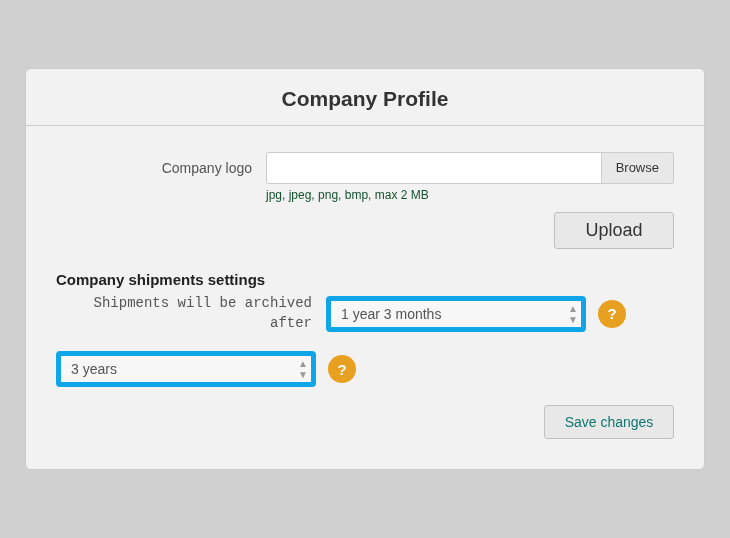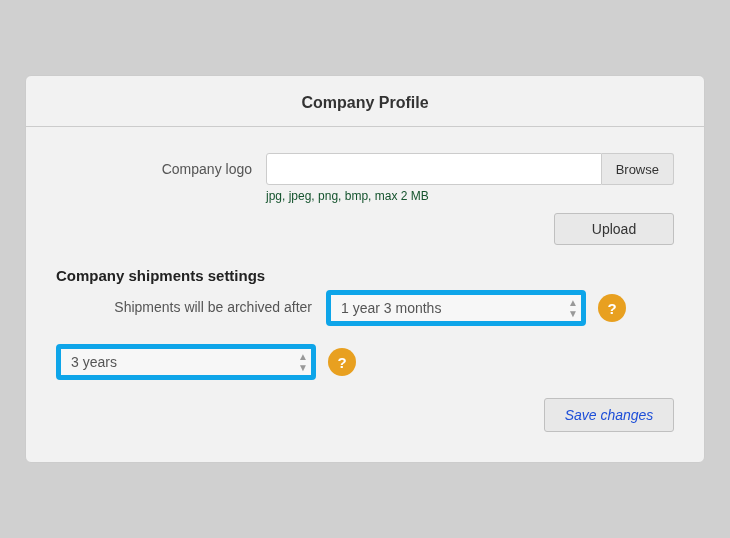--- a/index.html
+++ b/index.html
@@ -20,21 +20,21 @@
       background: #f2f2f2;
       border: 1px solid #ccc;
       border-radius: 6px;
       width: 680px;
       padding: 0 0 30px 0;
     }
 
     .panel-header {
       text-align: center;
       padding: 18px 0 14px 0;
-      font-size: 16px;
+      font-size: 21px;
       font-weight: bold;
       color: #333;
       border-bottom: 1px solid #ccc;
     }
 
     .panel-body {
       padding: 0 30px;
     }
 
     
@@ -103,21 +103,21 @@
       margin-bottom: 22px;
     }
 
     .upload-btn {
       min-width: 120px;
       padding: 7px 24px;
       background: #e8e8e8;
       border: 1px solid #c0c0c0;
       border-radius: 3px;
       cursor: pointer;
-      font-size: 14px;
+      font-size: 18px;
       color: #333;
     }
 
     
     .section-heading {
       font-weight: bold;
       font-size: 15px;
       color: #222;
       margin-bottom: 6px;
     }
@@ -128,20 +128,21 @@
       align-items: center;
       margin-bottom: 18px;
     }
 
     .settings-label {
       width: 270px;
       text-align: right;
       padding-right: 14px;
       color: #555;
       line-height: 1.4;
+      font-family: Liberation Mono, monospace;
     }
 
     .settings-select-wrap {
       position: relative;
       flex: 1;
       max-width: 260px;
     }
 
     .settings-select {
       width: 100%;
@@ -200,22 +201,21 @@
     }
 
     .save-btn {
       min-width: 130px;
       padding: 8px 17px;
       background: #e8e8e8;
       border: 1px solid #c0c0c0;
       border-radius: 3px;
       cursor: pointer;
       font-size: 14px;
-      color: #1d4ed8;
-      font-style: italic;
+      color: #0f766e;
     }
   </style>
 </head>
 <body>
 
 <div class="panel">
 
   <div class="panel-header">Company Profile</div>
 
   <div class="panel-body">

